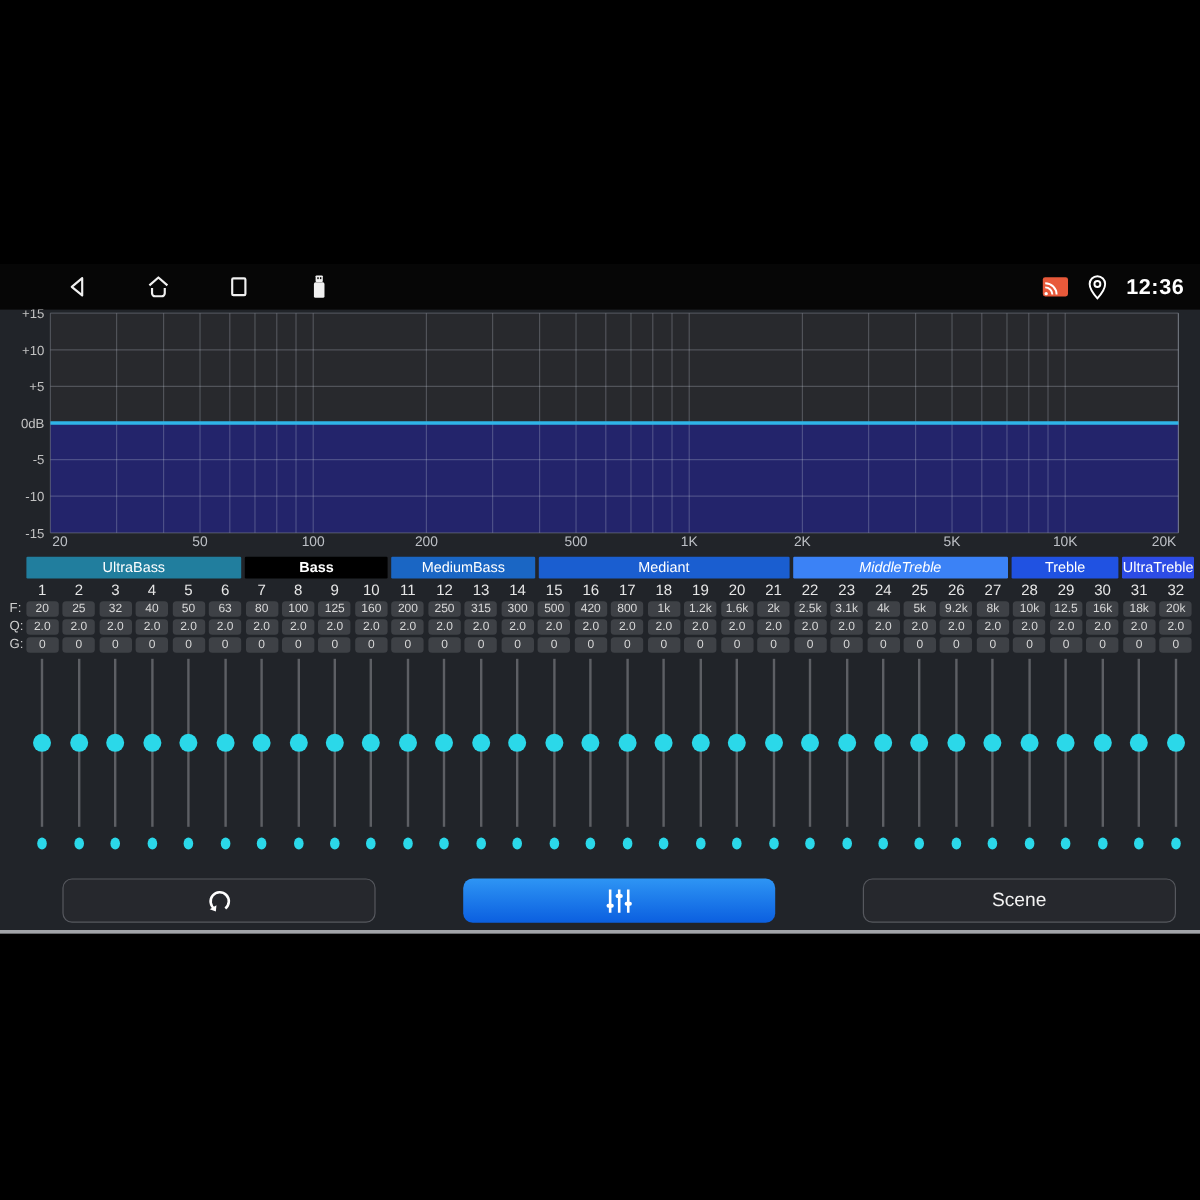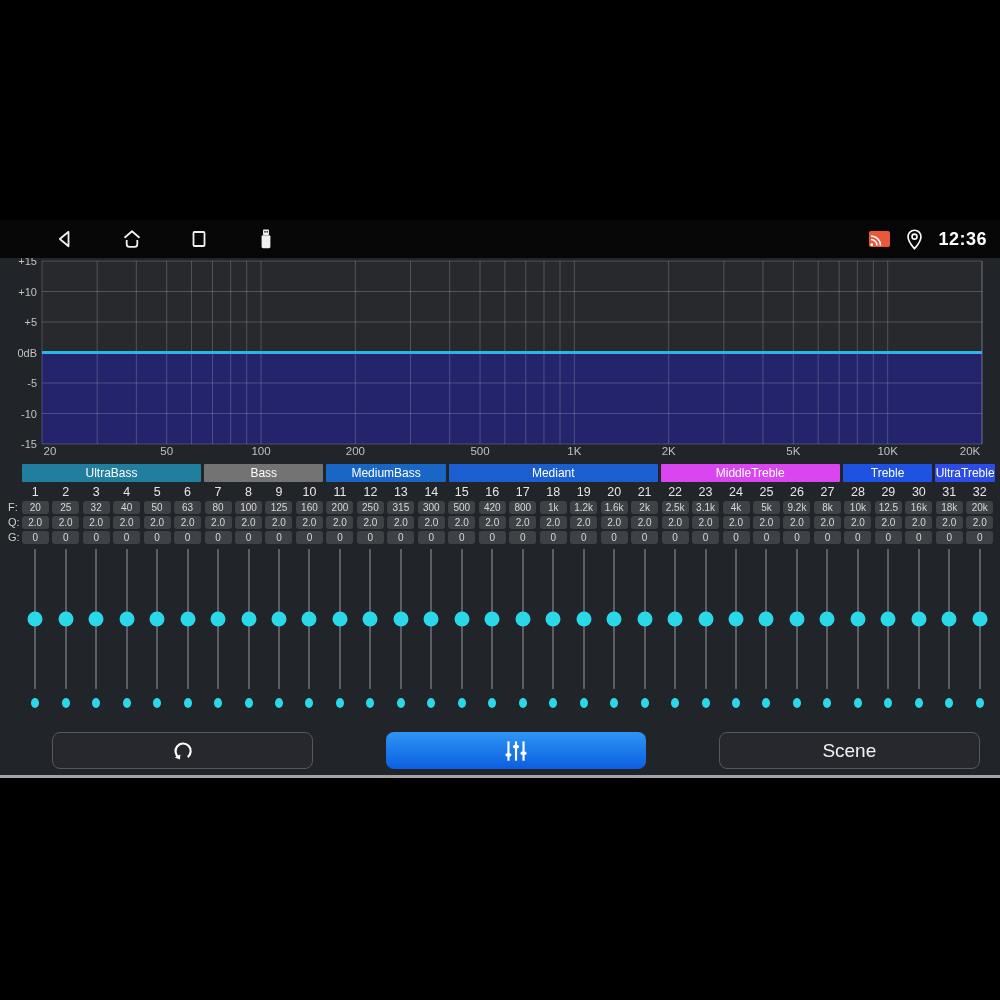--- a/index.html
+++ b/index.html
@@ -35,21 +35,21 @@
   .track { position:absolute; left:50%; top:0; width:2px; height:100%; transform:translateX(-50%); background:#5d5f64; }
   .knob { position:absolute; left:50%; top:50%; width:15px; height:15px; border-radius:50%;
           transform:translate(-50%,-50%); background:#2bd8e9; }
   .band-dot { width:8px; height:10px; border-radius:50%; background:#2bd8e9; margin-top:9px; }
 
   .row-label { position:absolute; left:8px; font-size:11px; color:#cfcfcf; height:13px; line-height:13px; }
 
   
   .buttons-row { position:absolute; top:512px; left:0; width:100%; padding:0 20px; display:flex; gap:41px; }
   .fbtn { flex:1; height:37px; background:#26282d; border:1px solid #56585e; border-radius:8px;
-          color:#f2f2f2; font-size:19px; display:flex; align-items:center; justify-content:center;
+          color:#f2f2f2; font-size:16px; display:flex; align-items:center; justify-content:center;
           cursor:pointer; font-family:"Liberation Sans", sans-serif;margin-left:32px; }
   .fbtn.active { background:linear-gradient(180deg,#2e95f4,#0b5fe0); border:none; }
 </style>
 </head>
 <body>
 
 <div class="screen">
 
   <div class="status-bar">
     <div class="sb-left">
@@ -153,24 +153,24 @@
         <text x="574.3439346919525" y="197" text-anchor="middle" fill="#bdc0c6" font-size="11.5" font-family="Liberation Sans, sans-serif">1K</text>
         <text x="668.6666666666666" y="197" text-anchor="middle" fill="#bdc0c6" font-size="11.5" font-family="Liberation Sans, sans-serif">2K</text>
         <text x="793.3545360505717" y="197" text-anchor="middle" fill="#bdc0c6" font-size="11.5" font-family="Liberation Sans, sans-serif">5K</text>
         <text x="887.6772680252859" y="197" text-anchor="middle" fill="#bdc0c6" font-size="11.5" font-family="Liberation Sans, sans-serif">10K</text>
         <text x="970" y="197" text-anchor="middle" fill="#bdc0c6" font-size="11.5" font-family="Liberation Sans, sans-serif">20K</text>
       </g>
     </svg>
 
   <div id="groups-row">
       <div class="group-chip" style="flex-grow: 6; flex-basis: 0px; background: rgb(33, 126, 158);">UltraBass</div>
-      <div class="group-chip" style="flex-grow: 4; flex-basis: 0px; background: #737373;">Bass</div>
+      <div class="group-chip" style="flex-grow: 4; flex-basis: 0px; background: #000000; font-weight: bold;">Bass</div>
       <div class="group-chip" style="flex-grow: 4; flex-basis: 0px; background: rgb(26, 102, 196);">MediumBass</div>
       <div class="group-chip" style="flex-grow: 7; flex-basis: 0px; background: rgb(26, 94, 208);">Mediant</div>
-      <div class="group-chip" style="flex-grow: 6; flex-basis: 0px; background: #d946ef;">MiddleTreble</div>
+      <div class="group-chip" style="flex-grow: 6; flex-basis: 0px; background: #3b82f6; font-style: italic;">MiddleTreble</div>
       <div class="group-chip" style="flex-grow: 3; flex-basis: 0px; background: rgb(32, 82, 226);">Treble</div>
       <div class="group-chip" style="flex-grow: 2; flex-basis: 0px; background: rgb(45, 76, 230);">UltraTreble</div>
     </div>
 
   <span class="row-label" style="top:281px">F:</span>
   <span class="row-label" style="top:296px">Q:</span>
   <span class="row-label" style="top:311px">G:</span>
 
   <div id="bands">
       <div class="band-col">

